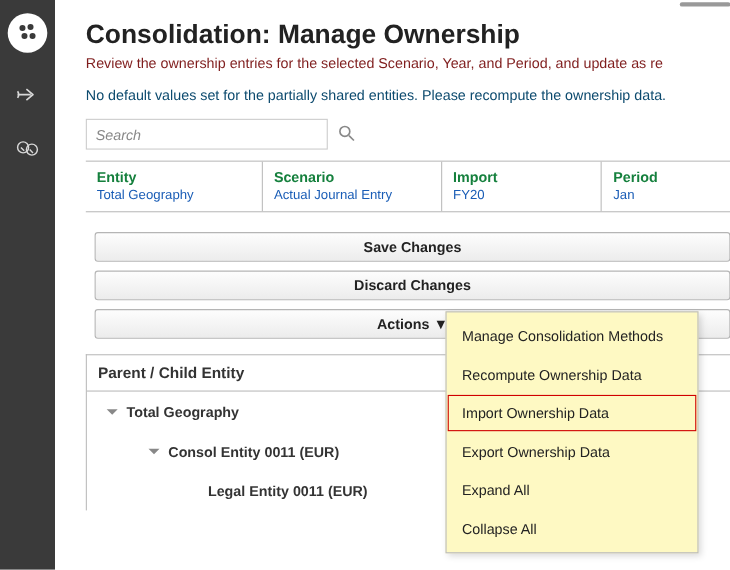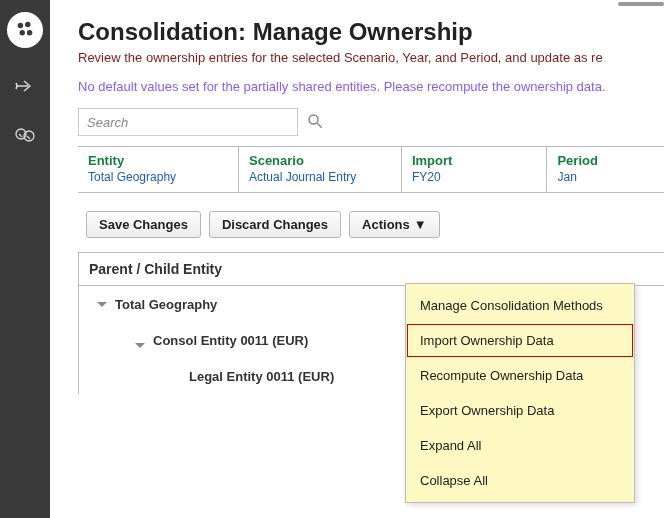--- a/index.html
+++ b/index.html
@@ -3,40 +3,40 @@
 <meta charset="utf-8">
 <style>
   * { box-sizing: border-box; margin: 0; padding: 0; }
   body { font-family: Arial, Helvetica, sans-serif; font-size: 13px; color: #333; background: #fff; width: 664px; height: 518px; overflow: hidden; position: relative; }
   .sidebar { position: absolute; left: 0; top: 0; width: 50px; height: 518px; background: #3a3a3a; display: flex; flex-direction: column; align-items: center; padding-top: 12px; gap: 26px; }
   .logo-circle { width: 36px; height: 36px; border-radius: 50%; background: #fff; display: flex; align-items: center; justify-content: center; }
   .sb-icon { width: 24px; height: 24px; display:flex; align-items:center; justify-content:center; color:#d8d8d8; }
   .main { position: absolute; left: 50px; top: 0; right: 0; padding: 18px 0 0 28px; }
   h1 { font-size: 24px; font-weight: bold; color: #222; margin-bottom: 4px; }
   .subtitle { font-size: 13px; color: #7f1d1d; margin-bottom: 14px; white-space: nowrap; }
-  .warning { color: #8b5cf6; font-size: 13px; margin-bottom: 14px; white-space: nowrap; }
+  .warning { color: #0c4a6e; font-size: 13px; margin-bottom: 14px; white-space: nowrap; }
   .search-row { display: flex; align-items: center; gap: 8px; margin-bottom: 10px; }
   .search-row input { width: 220px; height: 28px; border: 1px solid #ccc; padding: 0 8px; font-size: 13px; color:#777;font-style:italic; }
   .search-row input::placeholder{color:#888;}
   .mag { color:#888; }
   .context-bar { border-top: 1px solid #bcbcbc; border-bottom: 1px solid #bcbcbc; display: flex; }
   .context-cell { border-right: 1px solid #bcbcbc; padding: 6px 10px 8px 10px; }
   .context-cell.c1 { width: 166px; }
   .context-cell.c2 { width: 168px; }
   .context-cell.c3 { width: 150px; }
   .context-cell.c4 { width: 120px; border-right:none;}
   .ctx-label { color: #15803d; font-weight: bold; font-size: 13px; }
   .ctx-value { color: #1a5db6; font-size: 12px; margin-top: 2px; }
-  .toolbar { display: flex; gap: 8px; padding: 18px 0 14px 8px; }
+  .toolbar { display: flex; gap: 8px; padding: 18px 0 14px 8px; flex-direction: column; }
   .btn { background: linear-gradient(#fdfdfd,#ececec); border: 1px solid #b5b5b5; border-radius: 3px; padding: 5px 12px; font-size: 13px; font-weight: bold; color: #222; cursor: pointer; }
   .btn .caret { margin-left:4px; }
   .tree-panel { border: 1px solid #bcbcbc; border-right:none; border-bottom:none; }
   .tree-header { border-bottom: 1px solid #bcbcbc; padding: 8px 10px; font-weight: bold; font-size: 14px; }
   .tree-row { padding: 10px 0 10px 18px; font-size: 13px; font-weight: bold; display:flex; align-items:center; gap:4px; border-top:1px solid transparent;}
-  .tree-row.l2 { padding-left: 56px; align-items: flex-end; }
+  .tree-row.l2 { padding-left: 56px; }
   .tree-row.l3 { padding-left: 110px; }
   .tri { display:inline-block; width:0;height:0; border-top:5px solid #888; border-left:5px solid transparent; border-right:5px solid transparent; margin-right:4px;}
   .menu { position: absolute; left: 405px; top: 283px; width: 230px; background: #fef9c3; border: 1px solid #bcbcbc; box-shadow: 2px 2px 6px rgba(0,0,0,0.15); padding: 4px 0; }
   .menu-item { padding: 10px 14px; font-size: 13px; color: #222; cursor: pointer; }
   .menu-item.highlight { outline: 1px solid #d00000; outline-offset:-2px; }
   .hr-top { position:absolute; top:2px; right:0; width:46px; height:4px; background:#999; border-radius:3px;}
 </style>
 </head>
 <body>
 
@@ -121,18 +121,18 @@
       <span>Consol Entity 0011 (EUR)</span>
     </div>
     <div class="tree-row l3">
       <span>Legal Entity 0011 (EUR)</span>
     </div>
   </div>
 </div>
 
 <div class="menu">
   <div class="menu-item">Manage Consolidation Methods</div>
+  <div class="menu-item">Recompute Ownership Data</div>
   <div class="menu-item highlight">Import Ownership Data</div>
-  <div class="menu-item">Recompute Ownership Data</div>
   <div class="menu-item">Export Ownership Data</div>
   <div class="menu-item">Expand All</div>
   <div class="menu-item">Collapse All</div>
 </div>
 
 </body></html>

